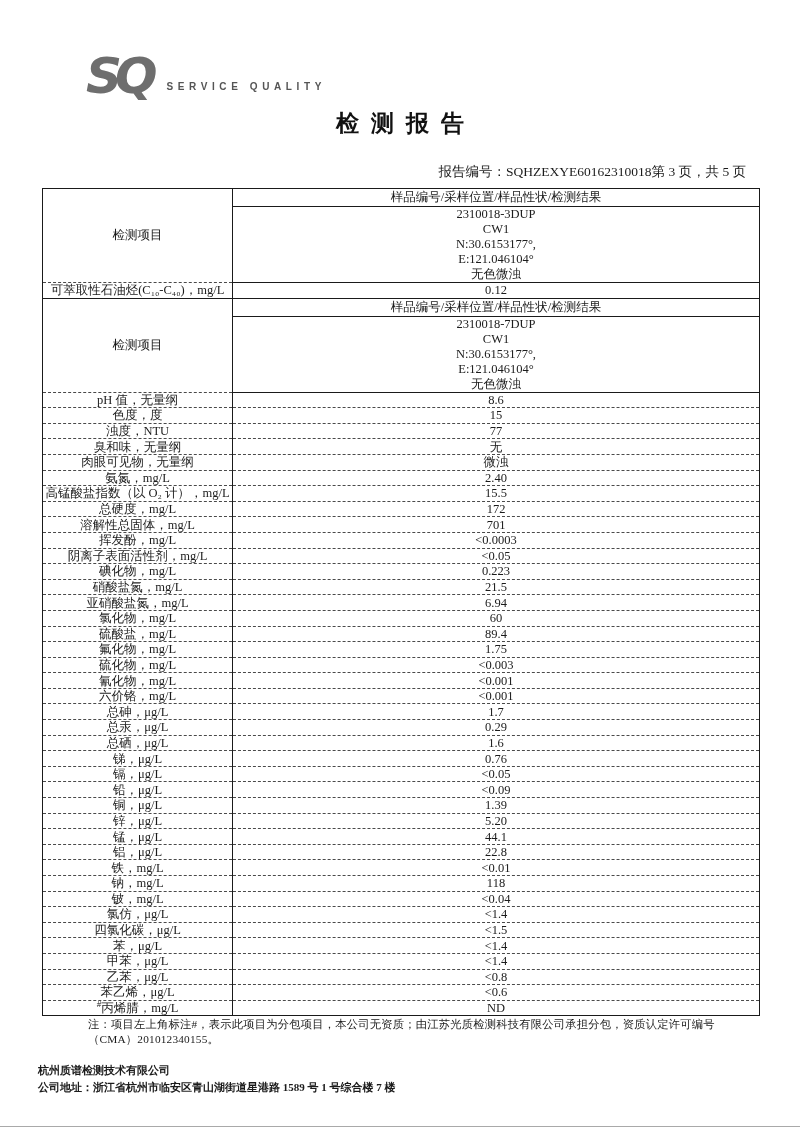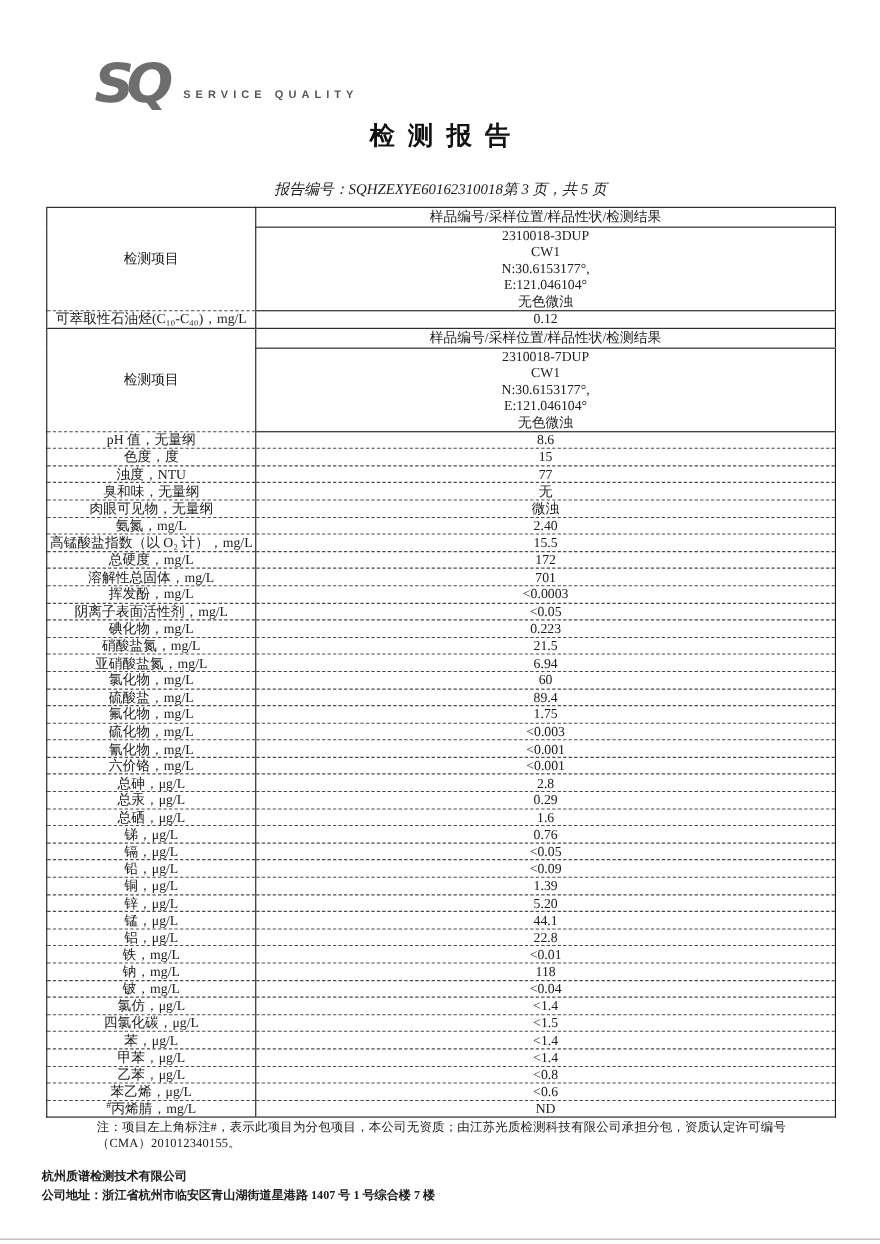--- a/index.html
+++ b/index.html
@@ -36,23 +36,22 @@
     position: absolute; top: 108px; left: 0; width: 100%;
     text-align: center;
     font-family: "Liberation Sans", "DejaVu Sans", sans-serif;
     font-weight: 700; font-size: 23px; letter-spacing: 12px;
     text-indent: 12px; color: #111;
   }
   
   .meta-row {
     position: absolute; top: 163px; left: 0; width: 100%;
     padding: 0 54px 0 55px;
-    display: flex; justify-content: center;
+    display: flex; justify-content: flex-end;
     font-size: 13.5px;
-    font-style: italic;
   }
   
   .report-table {
     position: absolute; top: 188px; left: 42px;
     width: 718px;
     border-collapse: collapse;
     table-layout: fixed;
     border: 1.6px solid #1a1a1a;
   }
   .report-table td {
@@ -222,21 +221,21 @@
       <tr class="data-row">
         <td class="p-label">氰化物，mg/L</td>
         <td class="p-value">&lt;0.001</td>
       </tr>
       <tr class="data-row">
         <td class="p-label">六价铬，mg/L</td>
         <td class="p-value">&lt;0.001</td>
       </tr>
       <tr class="data-row">
         <td class="p-label">总砷，μg/L</td>
-        <td class="p-value">2.8</td>
+        <td class="p-value">1.7</td>
       </tr>
       <tr class="data-row">
         <td class="p-label">总汞，μg/L</td>
         <td class="p-value">0.29</td>
       </tr>
       <tr class="data-row">
         <td class="p-label">总硒，μg/L</td>
         <td class="p-value">1.6</td>
       </tr>
       <tr class="data-row">
@@ -307,16 +306,16 @@
         <td class="p-label"><sup>#</sup>丙烯腈，mg/L</td>
         <td class="p-value">ND</td>
       </tr>
     </tbody>
 </table>
 
 <div class="note">注：项目左上角标注#，表示此项目为分包项目，本公司无资质；由江苏光质检测科技有限公司承担分包，资质认定许可编号（CMA）201012340155。</div>
 
 <div class="footer-block">
   <div>杭州质谱检测技术有限公司</div>
-  <div>公司地址：浙江省杭州市临安区青山湖街道星港路 1407 号 1 号综合楼 7 楼</div>
+  <div>公司地址：浙江省杭州市临安区青山湖街道星港路 1589 号 1 号综合楼 7 楼</div>
 </div>
 
 <div class="page-bottom-edge"></div>
 
 </body></html>

